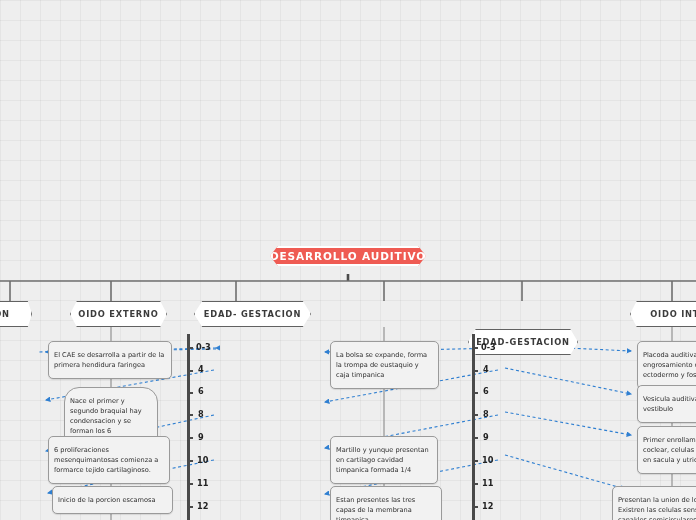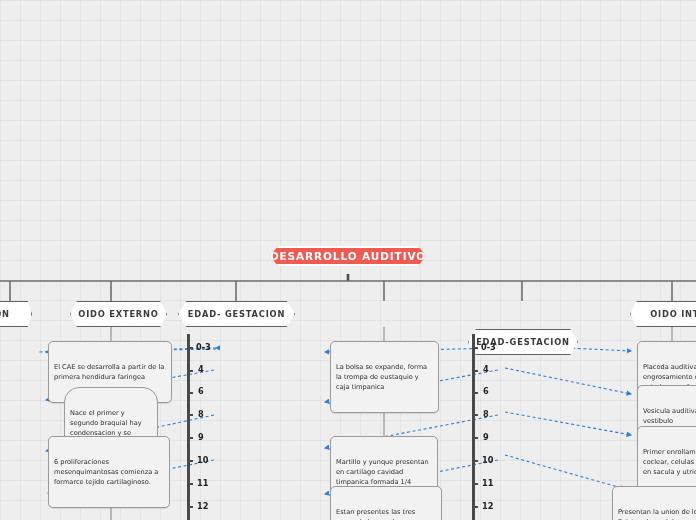--- a/index.html
+++ b/index.html
@@ -54,21 +54,21 @@
 
   
   .tbox {
     position: absolute;
     background: #f2f2f2;
     border: 1px solid #9a9a9a;
     border-radius: 5px;
     color: #2f2f2f;
     font-size: 6.6px;
     line-height: 1.52;
-    padding: 20px 5px;
+    padding: 8px 5px;
     box-shadow: 0 1px 1px rgba(0,0,0,0.10);
   }
 
   
   .axis {
     position: absolute;
     width: 2.5px;
     background: #4a4a4a;
   }
   .tick {
@@ -141,21 +141,21 @@
   </div>
 
   <div class="hexnode" style="left:-28px; top:301px; width:60px;">
     <span>ON</span>
   </div>
 
   <div class="hexnode" style="left:70px; top:301px; width:97px;">
     <span>OIDO EXTERNO</span>
   </div>
 
-  <div class="hexnode" style="left:178px; top:301px; width:117px;">
+  <div class="hexnode" style="left:194px; top:301px; width:117px;">
     <span>EDAD- GESTACION</span>
   </div>
 
 
   <div class="hexnode" style="left:468px; top:301px; width:110px;margin-top:28px;">
     <span>EDAD-GESTACION</span>
   </div>
 
   <div class="hexnode" style="left:630px; top:301px; width:96px;">
     <span>OIDO INTE</span>
@@ -203,20 +203,23 @@
 
   <div class="tbox" style="left:48px; top:341px; width:124px;">
     <span>El CAE se desarrolla a partir de la primera hendidura faringea</span>
   </div>
   <div class="tbox" style="left:64px; top:387px; width:94px;border-radius:15px;">
     <span>Nace el primer y segundo braquial hay condensacion y se forman los 6 promotorios</span>
   </div>
   <div class="tbox" style="left:48px; top:436px; width:122px;">
     <span>6 proliferaciones mesenquimantosas comienza a formarce tejido cartilaginoso.</span>
   </div>
+  <div class="tbox" style="left:52px; top:486px; width:121px;">
+    <span>Inicio de la porcion escamosa</span>
+  </div>
 
   <div class="tbox" style="left:330px; top:341px; width:109px;">
     <span>La bolsa se expande, forma la trompa de eustaquio y caja timpanica</span>
   </div>
   <div class="tbox" style="left:330px; top:436px; width:108px;">
     <span>Martillo y yunque  presentan en cartilago cavidad timpanica formada 1/4</span>
   </div>
   <div class="tbox" style="left:330px; top:486px; width:112px;">
     <span>Estan presentes las tres capas de la membrana timpanica</span>
   </div>

